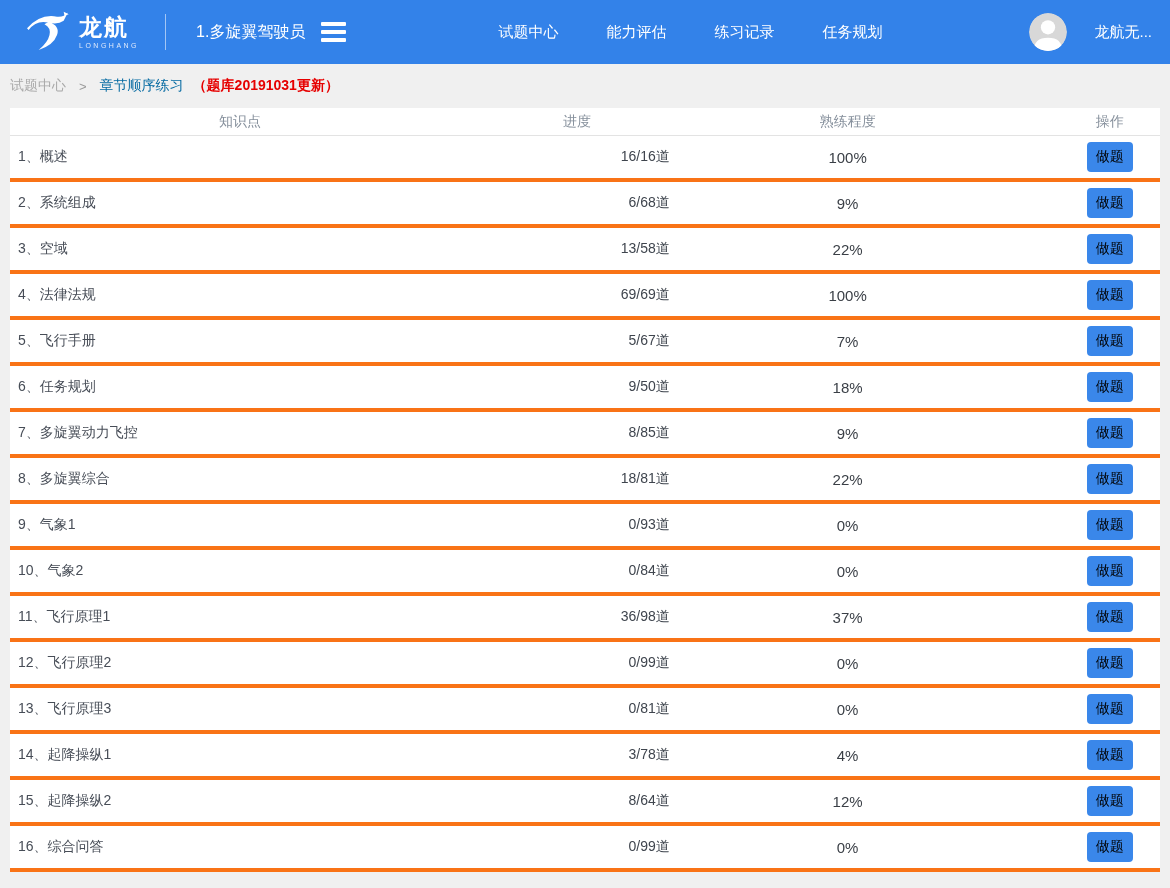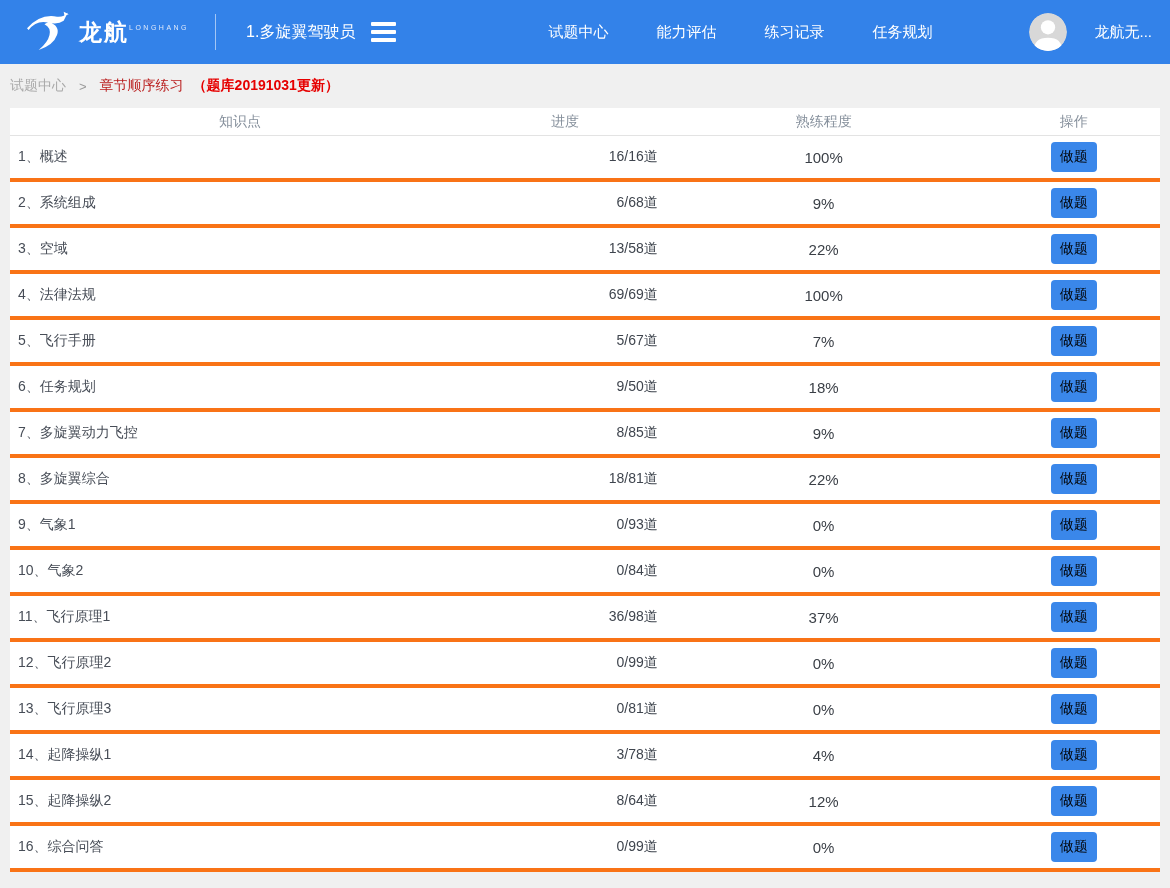--- a/index.html
+++ b/index.html
@@ -2,44 +2,44 @@
 <html><head>
 <meta charset="utf-8">
 <style>
   * { margin:0; padding:0; box-sizing:border-box; }
   html,body { width:1170px; height:888px; overflow:hidden; background:#f0f0f0;
     font-family:"Liberation Sans","DejaVu Sans",sans-serif; }
 
   
   .header { height:64px; background:#3382e9; display:flex; align-items:center; padding:0 18px 0 22px; }
   .logo { display:flex; align-items:center; gap:7px; }
-  .logo-texts { display:flex; flex-direction:row; line-height:1; }
+  .logo-texts { display:flex; flex-direction:column; line-height:1; }
   .logo-cn { color:#fff; font-size:23px; font-weight:bold; letter-spacing:2px; }
   .logo-en { color:#dfe9fb; font-size:7px; letter-spacing:2.5px; margin-top:3px; }
   .header-divider { width:1px; height:36px; background:rgba(255,255,255,.55); margin:0 30px 0 26px; }
   .course-selector { color:#fff; font-size:16px; cursor:pointer; white-space:nowrap; }
   .hamburger { margin-left:16px; cursor:pointer; display:flex; flex-direction:column; gap:4px; }
   .hamburger span { display:block; width:25px; height:4px; background:#fff; border-radius:1px; }
   .nav { display:flex; margin-left:152px; gap:48px; }
   .nav-item { color:#fff; font-size:15px; cursor:pointer; white-space:nowrap; }
   .header-spacer { flex:1; }
   .avatar { width:38px; height:38px; border-radius:50%; overflow:hidden; cursor:pointer; flex:none; }
   .username { color:#fff; font-size:15px; margin-left:27px; cursor:pointer; white-space:nowrap;
     max-width:64px; overflow:hidden; }
 
   
   .breadcrumb { height:44px; display:flex; align-items:center; padding-left:10px; font-size:14px; gap:13px; }
   .crumb-root { color:#a9a9a9; cursor:pointer; }
   .crumb-sep { color:#9a9a9a; font-size:13px; }
-  .crumb-current { color:#b91c1c; }
+  .crumb-current { color:#0369a1; }
   .crumb-note { color:#e60000; font-weight:bold; margin-left:-4px; }
 
   
   .table { margin:0 10px; background:#fff; }
-  .thead, .trow { display:grid; grid-template-columns:40% 16.5% 28.5% 15%; align-items:center; }
+  .thead, .trow { display:grid; grid-template-columns:40% 16.5% 28.5% 15%; align-items:center;gap:12px; }
   .thead { height:28px; border-bottom:1px solid #e3e3e3; }
   .th { text-align:center; color:#86909c; font-size:14px; }
   .trow { height:46px; border-bottom:4px solid #f97316; font-size:14px; color:#474d57; }
   .c-name { text-align:left; padding-left:8px; }
   .c-progress { text-align:right; padding-right:2px; color:#3f454e; }
   .c-percent { text-align:center; font-size:15px; color:#3a3f46; }
   .c-action { text-align:center; }
   .btn-do { background:#3a87ea; color:#000000; border:none; border-radius:4px; width:46px; height:30px;
     font-size:14px; cursor:pointer; font-family:inherit; }
 </style>

